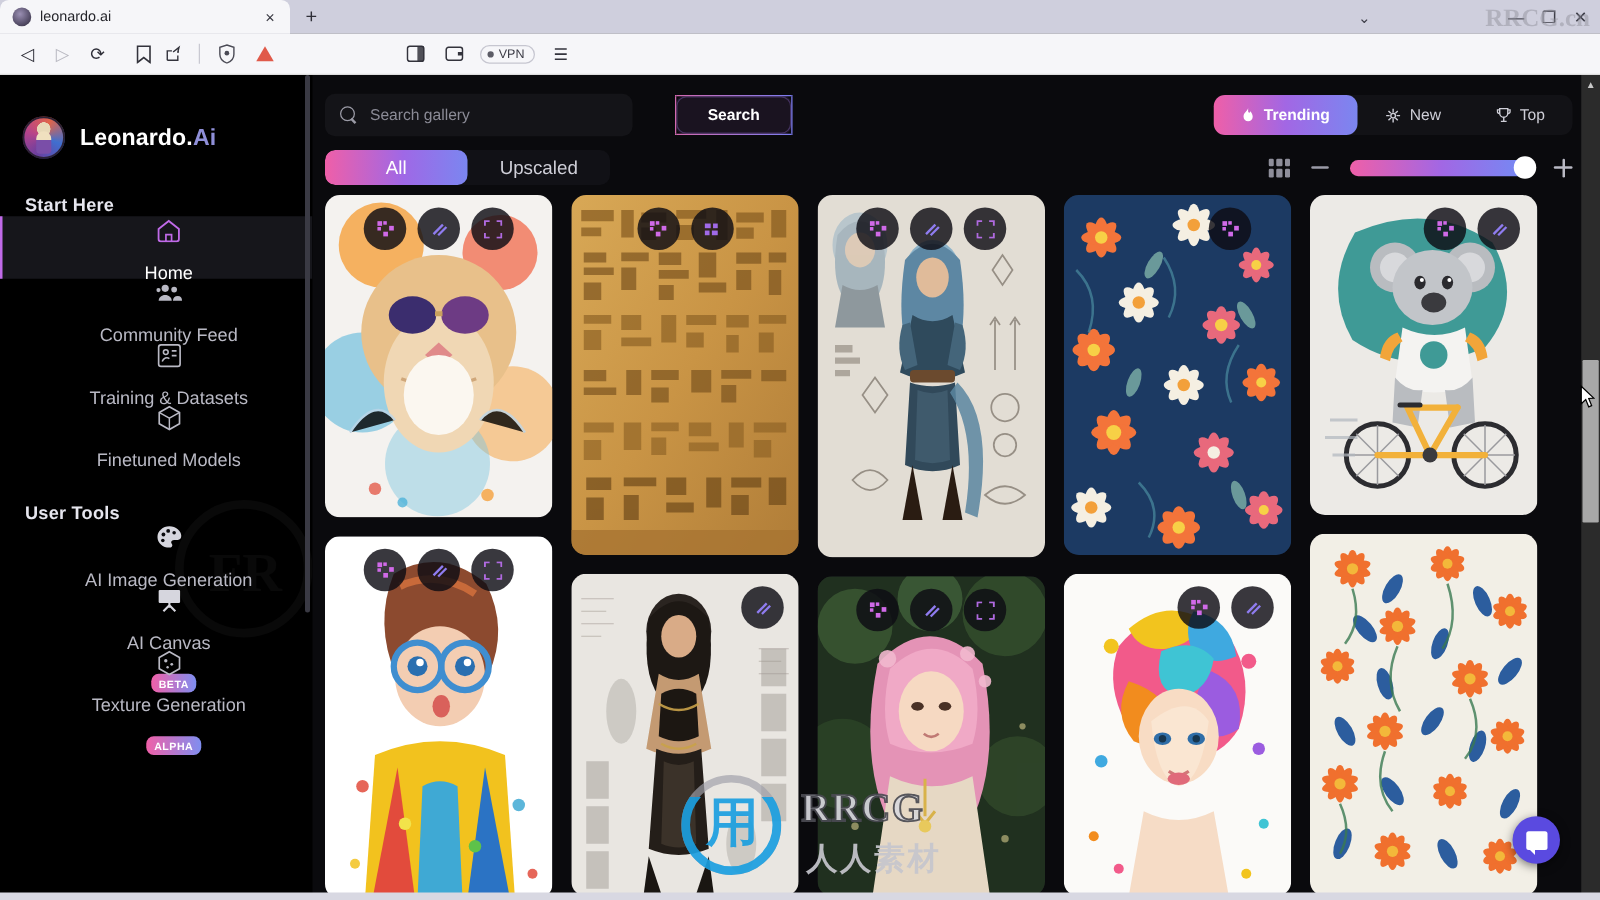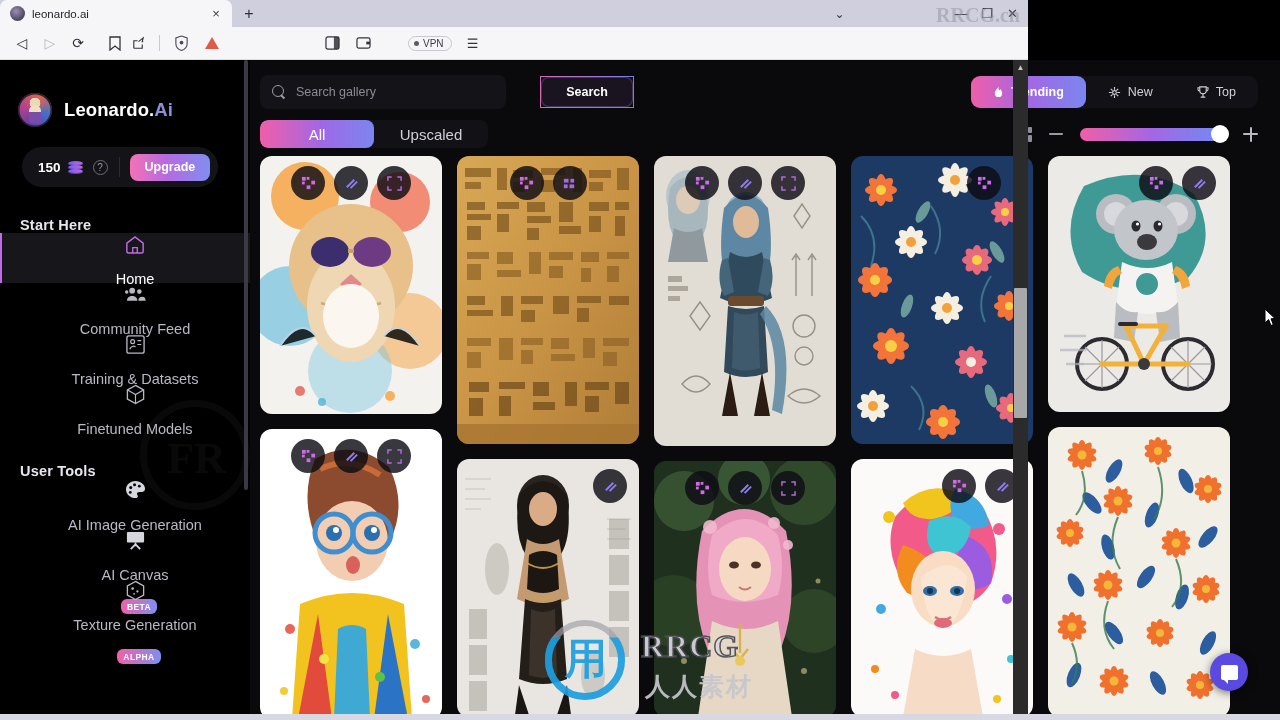--- a/index.html
+++ b/index.html
@@ -4,21 +4,21 @@
 <style>
   * { box-sizing: border-box; margin: 0; padding: 0; }
   html, body {
     width: 1280px; height: 720px;
     overflow: hidden;
     font-family: "Liberation Sans", sans-serif;
     background: #000;
   }
 
   
-  .browser { width: 1028px; height: 720px; position: relative; background:#404040; }
+  .browser { width: 1280px; height: 720px; position: relative; background:#404040; }
 
   .tabstrip {
     height: 27px; background: #cfcfdd;
     display: flex; align-items: flex-end; position: relative;
   }
   .tab {
     width: 232px; height: 27px;
     background: #f6f6f9;
     border-radius: 7px 7px 0 0;
     display: flex; align-items: center; gap: 7px;
@@ -76,21 +76,21 @@
     content:""; position:absolute; left:2px; top:0; width:5px; height:6px;
     border:1.5px solid #45454f; border-bottom:none; border-radius:3px 3px 0 0;
   }
   .urltext { font-size: 12px; color: #1d1d22; }
   .nav-right { display: flex; align-items: center; gap: 11px; padding-right: 2px; }
   .nav-right .ico { width: 20px; height: 20px; display:flex; align-items:center; justify-content:center; color:#33333c; font-size:13px;}
   .divider-v { width:1px; height:16px; background:#c9c9d2; }
   .vpnchip {
     display:flex; align-items:center; gap:4px;
     border:1px solid #c6c6d0; border-radius:10px; padding: 1px 7px 1px 5px;
-    font-size: 10px; color:#3b3b45;margin-left:24px;
+    font-size: 10px; color:#3b3b45;
   }
   .vpndot { width:5px; height:5px; border-radius:50%; background:#5c5c66; }
   .shield { color:#4b4b56; }
   .brave-tri { width:0;height:0;border-left:7px solid transparent;border-right:7px solid transparent;border-bottom:12px solid #e05a4a;}
 
   
   .app {
     position:absolute; left:0; top:60px; width:1280px; height:660px;
     background:#000; display:flex; overflow:hidden;
   }
@@ -422,31 +422,20 @@
   <div class="app">
 
     <aside class="sidebar">
       <div class="wm-faint"></div>
 
       <div class="brand">
         <div class="brand-avatar"></div>
         <div class="brand-name"><span>Leonardo.</span><span class="ai">Ai</span></div>
       </div>
 
-      <div class="creditbar">
-        <span class="credit-num">150</span>
-        <span class="coin">
-            <i></i>
-            <i></i>
-            <i></i>
-          </span>
-        <span class="qmark">?</span>
-        <span class="credit-sep"></span>
-        <button class="upgrade-btn">Upgrade</button>
-      </div>
 
       <div class="nav-section-title">Start Here</div>
 
       <div class="nav-item active">
         <span class="nav-ico">
           <svg width="20" height="19" viewBox="0 0 22 21">
               <path d="M2 9l9-7 9 7v9a2 2 0 0 1-2 2H4a2 2 0 0 1-2-2z" fill="none" stroke="#c06ae8" stroke-width="1.6"></path>
               <path d="M8.5 20v-6h5v6" fill="none" stroke="#c06ae8" stroke-width="1.5"></path>
             </svg>
         </span>

